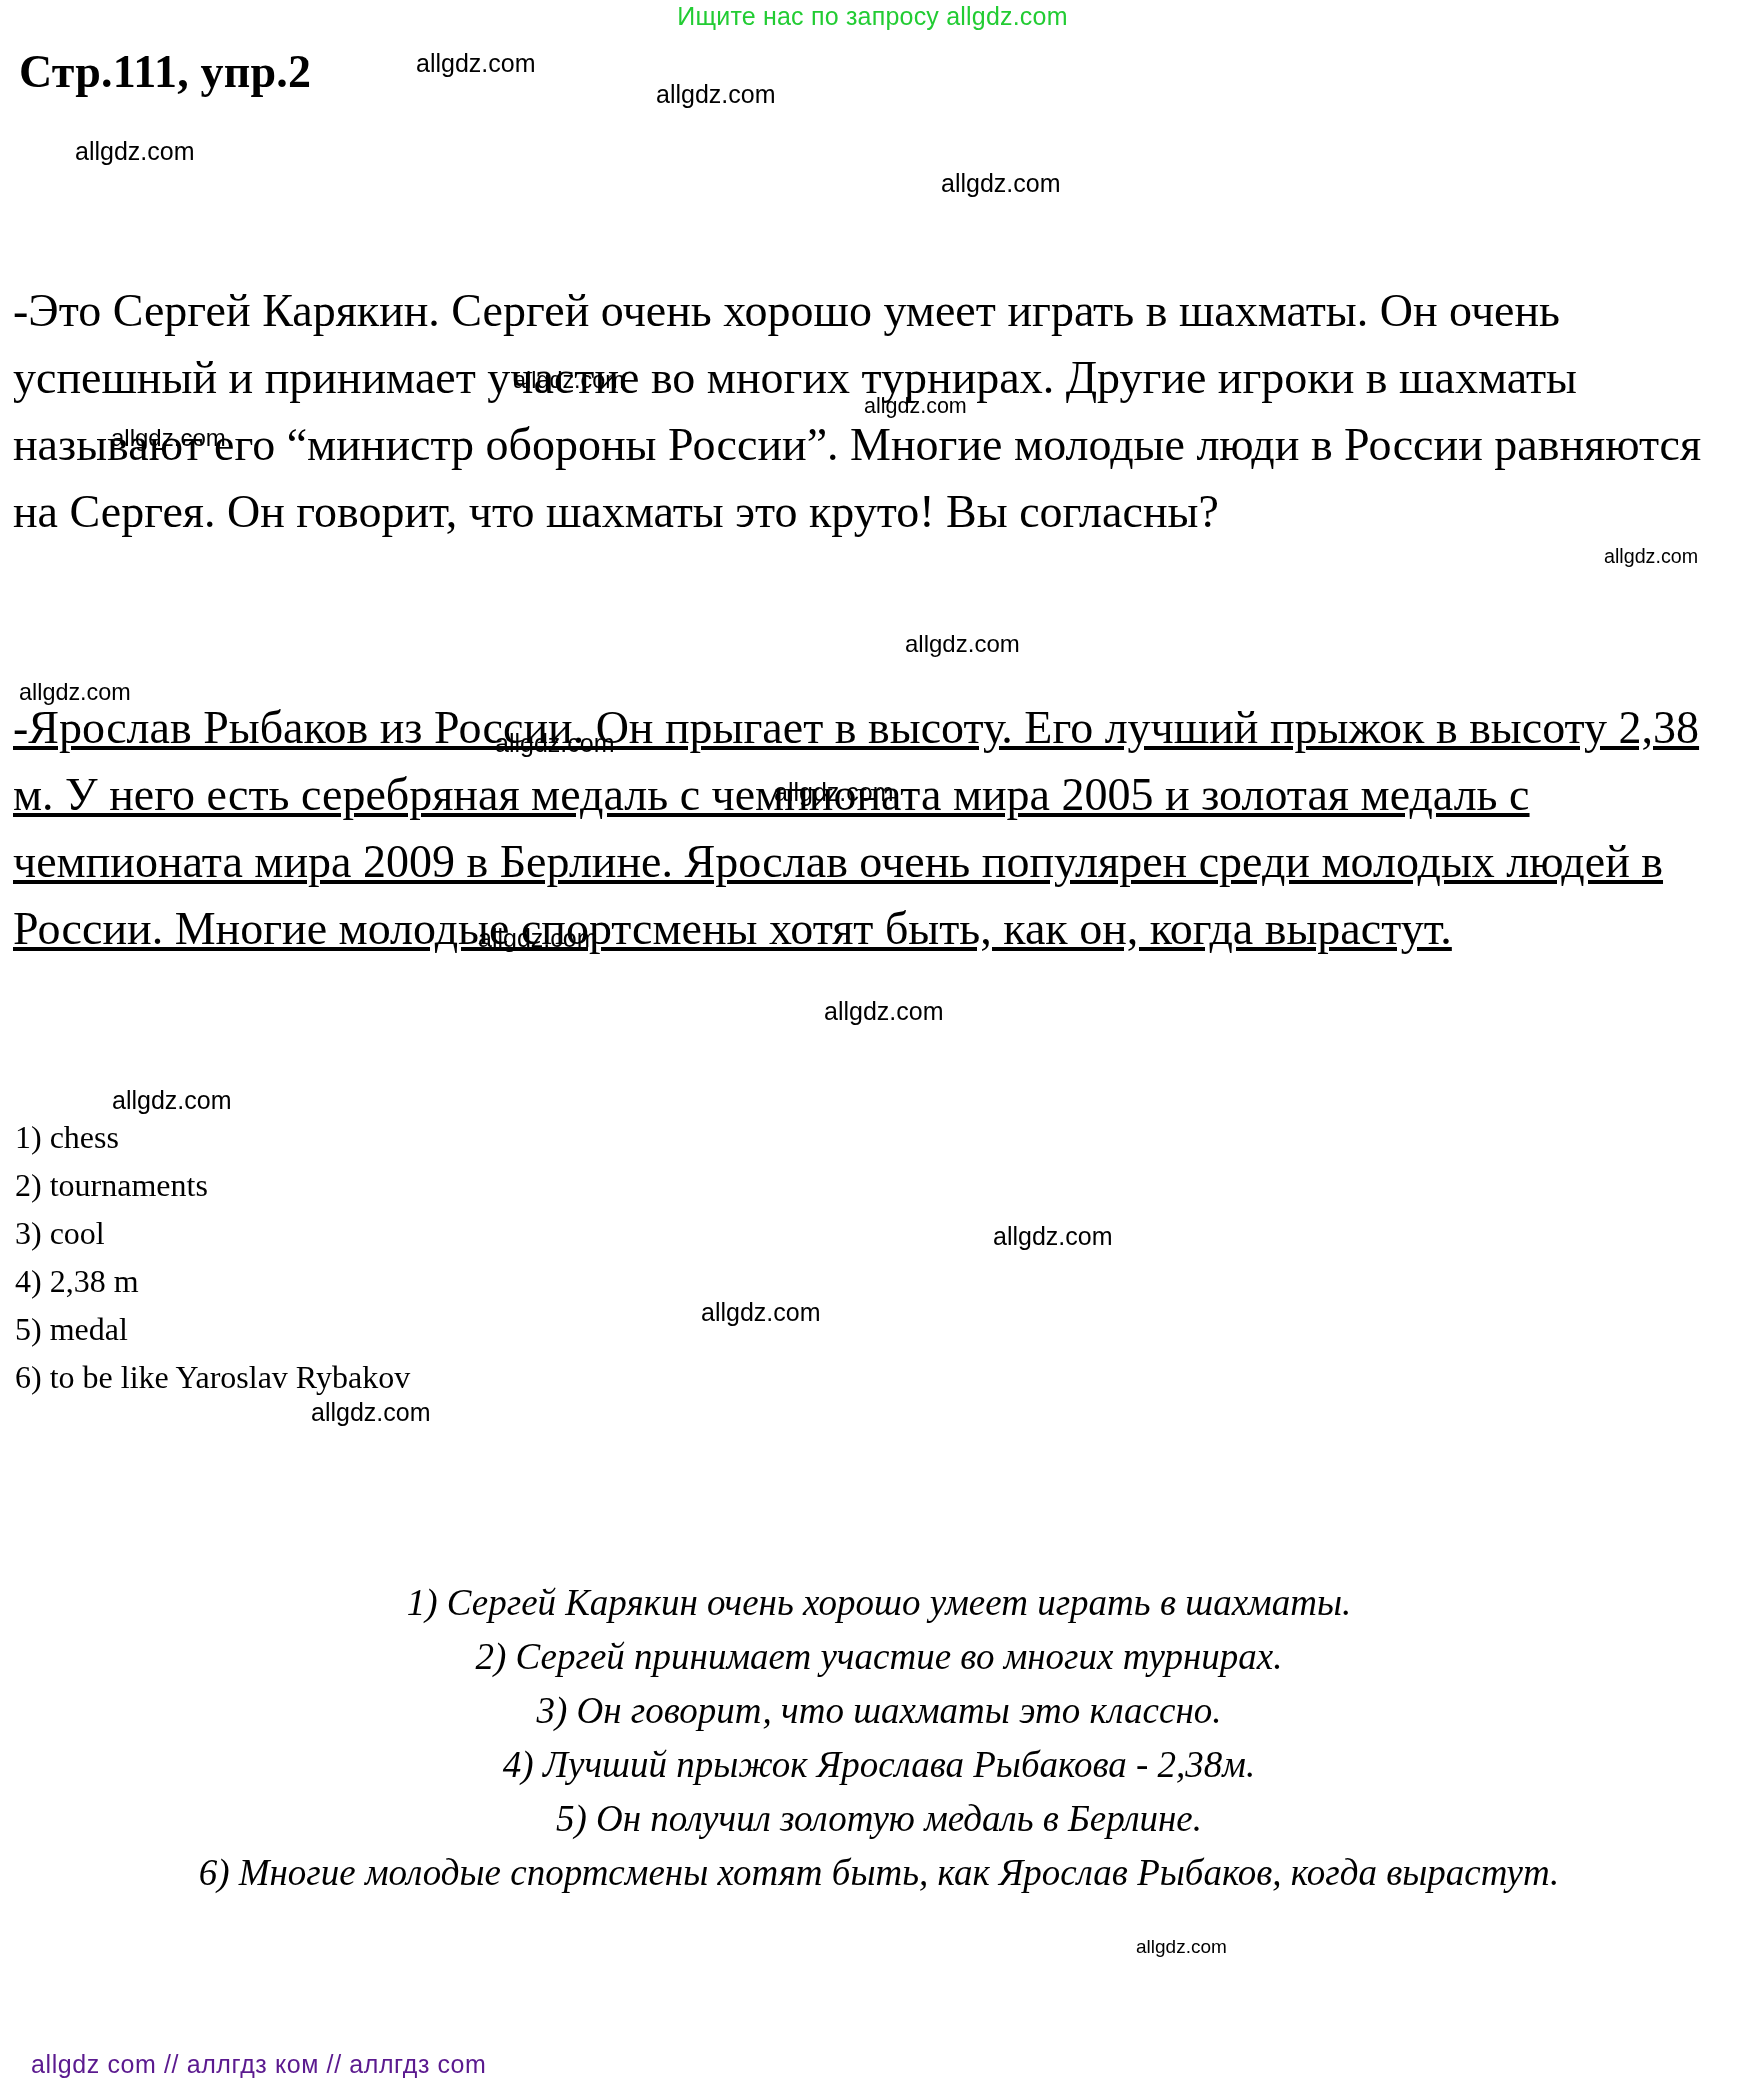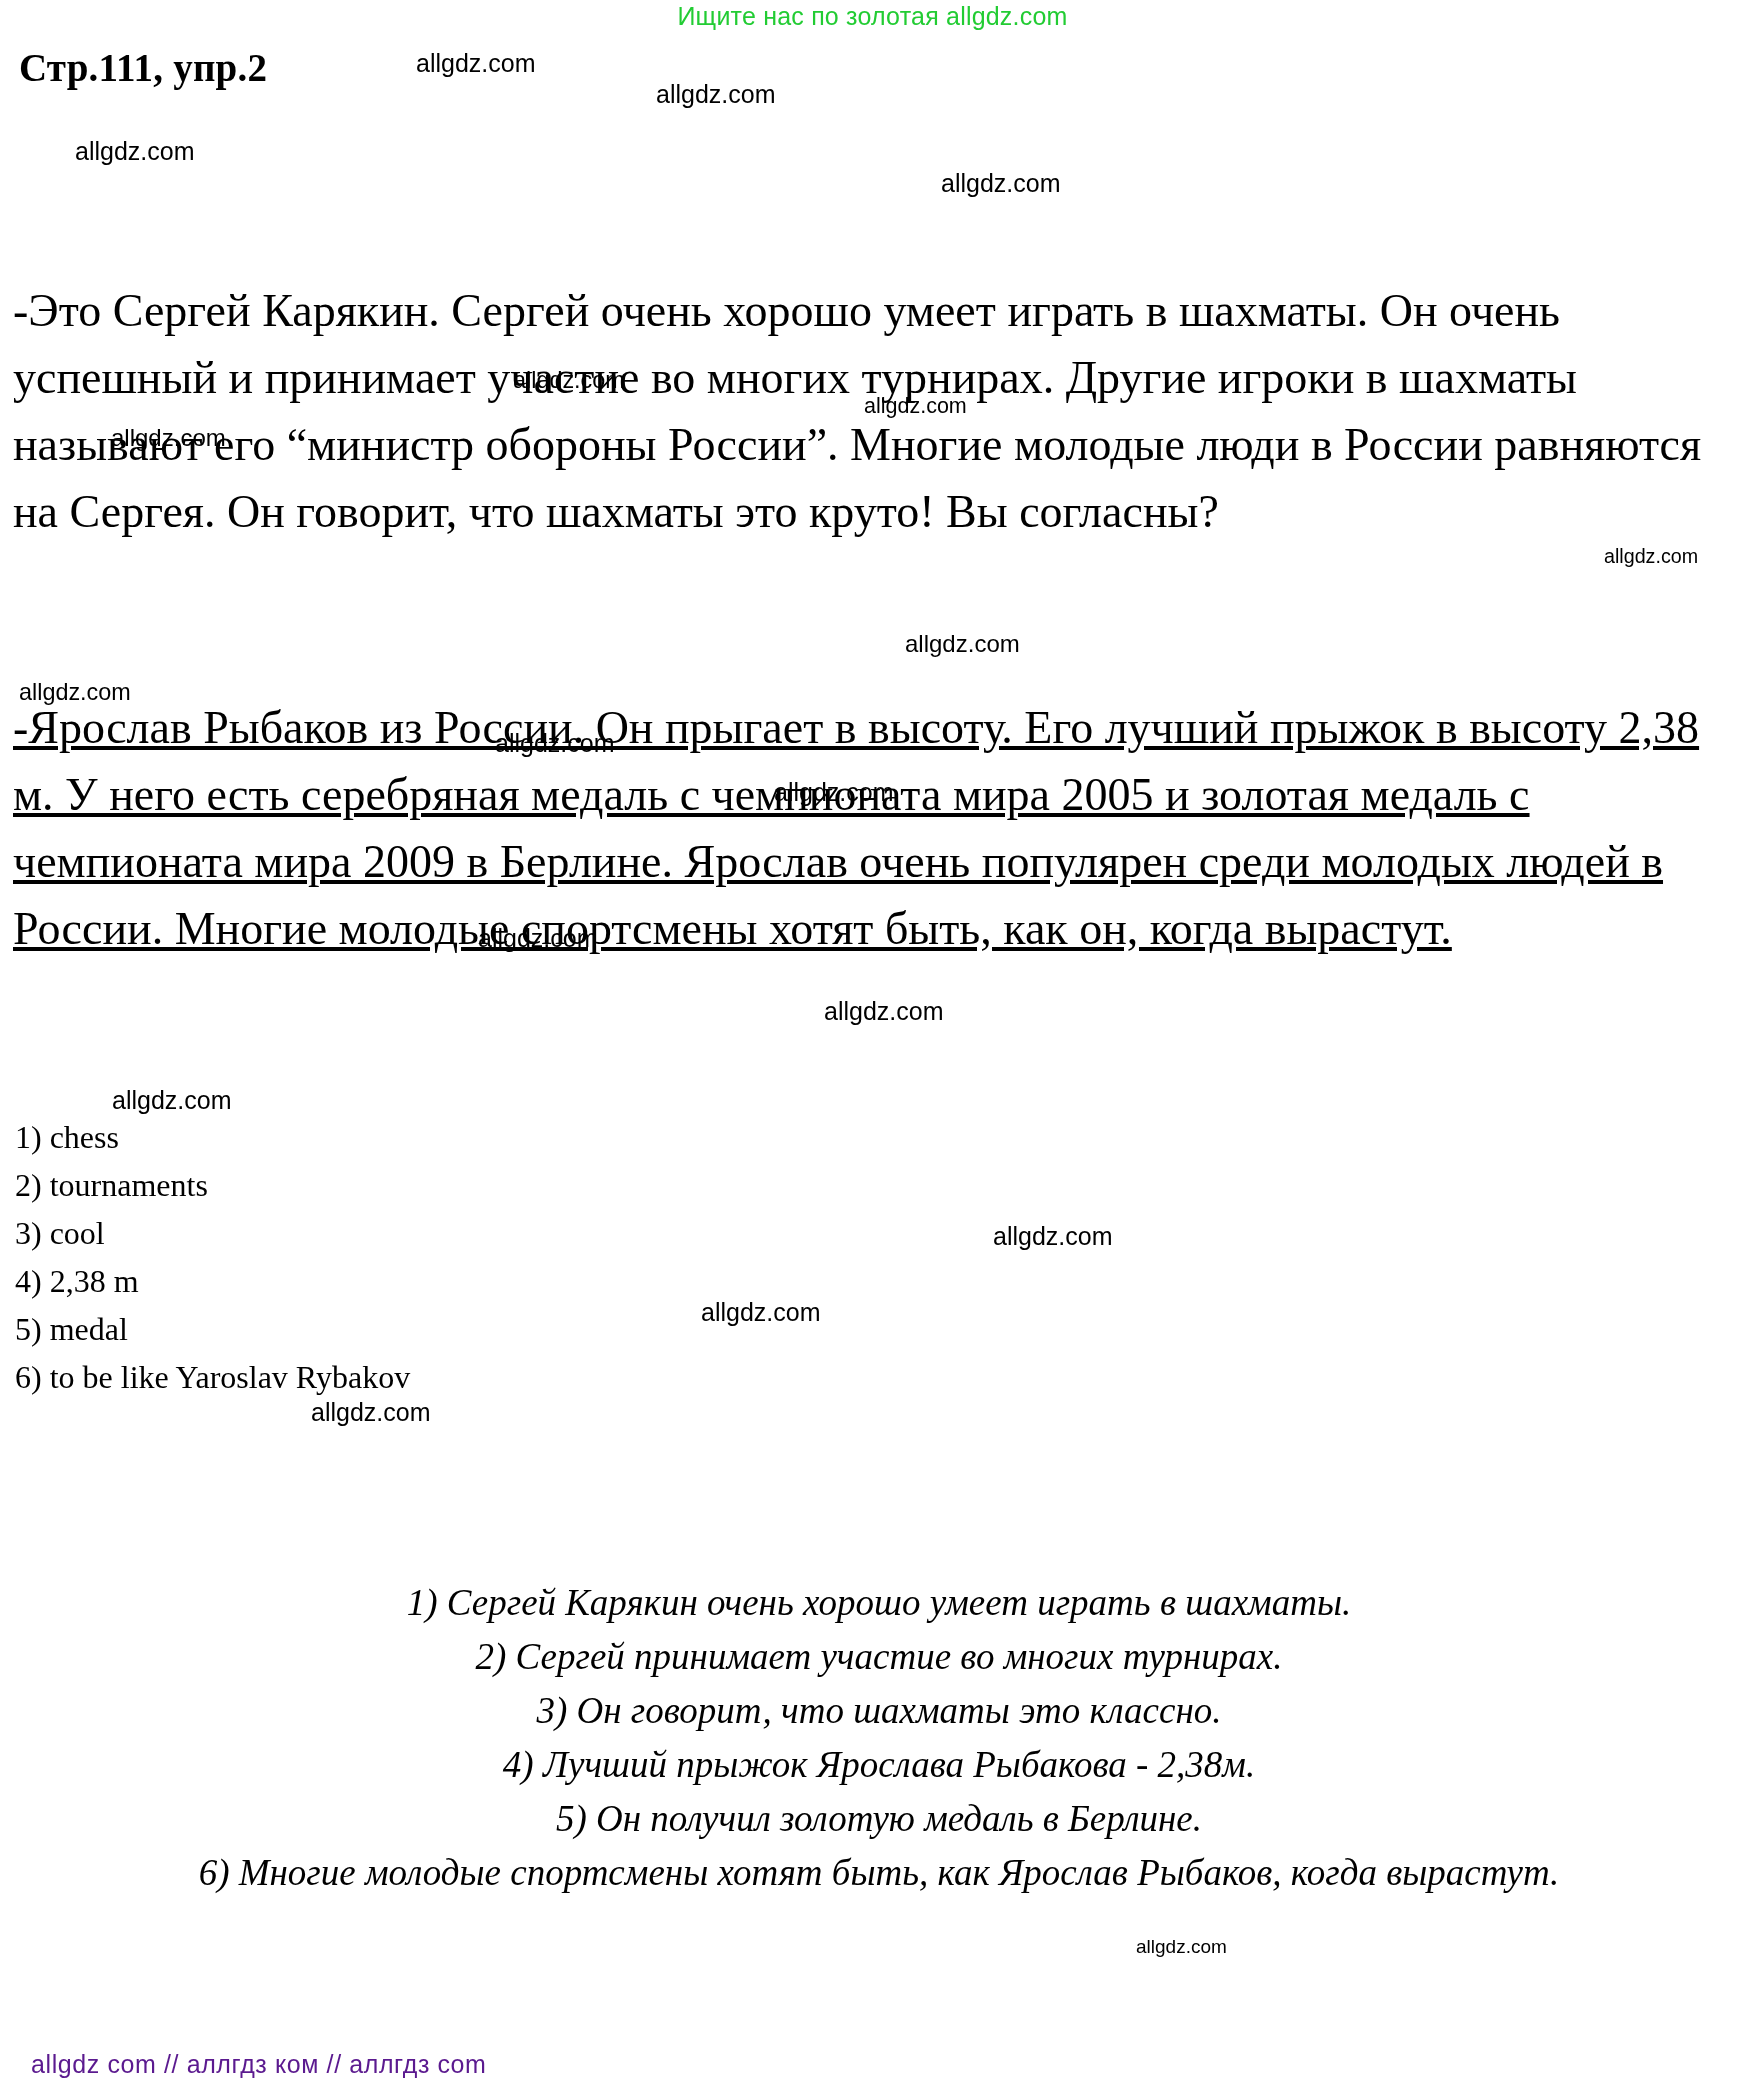--- a/index.html
+++ b/index.html
@@ -31,21 +31,21 @@
     color: #22cc33;
     letter-spacing: 0.2px;
     white-space: nowrap;
   }
 
   
   .exercise-title {
     position: absolute;
     left: 19px;
     top: 45px;
-    font-size: 39px;
+    font-size: 46px;
     font-weight: bold;
     letter-spacing: 0.2px;
     white-space: nowrap;
   }
   .instruction {
     position: absolute;
     left: 17px;
     top: 96px;
     font-size: 37px;
     white-space: nowrap;
@@ -116,21 +116,21 @@
     color: #000000;
     white-space: nowrap;
     line-height: 1;
   }
 </style>
 </head>
 <body>
 
 <div id="page">
 
-  <div class="promo-line" style="color: rgb(34, 204, 51);">Ищите нас по золотая allgdz.com</div>
+  <div class="promo-line" style="color: rgb(34, 204, 51);">Ищите нас по запросу allgdz.com</div>
 
   <div class="exercise-title">Стр.111, упр.2</div>
 
 
   <div class="para" id="para-1">-Это Сергей Карякин. Сергей очень хорошо умеет играть в шахматы. Он очень успешный и принимает участие во многих турнирах. Другие игроки в шахматы называют его “министр обороны России”. Многие молодые люди в России равняются на Сергея. Он говорит, что шахматы это круто! Вы согласны?</div>
 
   <div class="para" id="para-2">-Ярослав Рыбаков из России. Он прыгает в высоту. Его лучший прыжок в высоту 2,38 м. У него есть серебряная медаль с чемпионата мира 2005 и золотая медаль с чемпионата мира 2009 в Берлине. Ярослав очень популярен среди молодых людей в России. Многие молодые спортсмены хотят быть, как он, когда вырастут.</div>
 
   <div class="answers-en">
     <div class="ans-row">1) chess</div>

